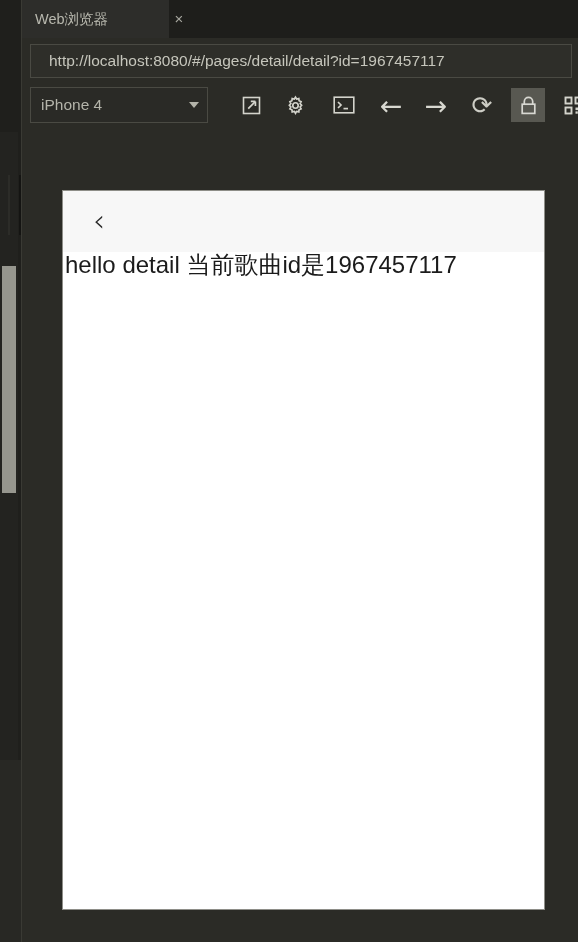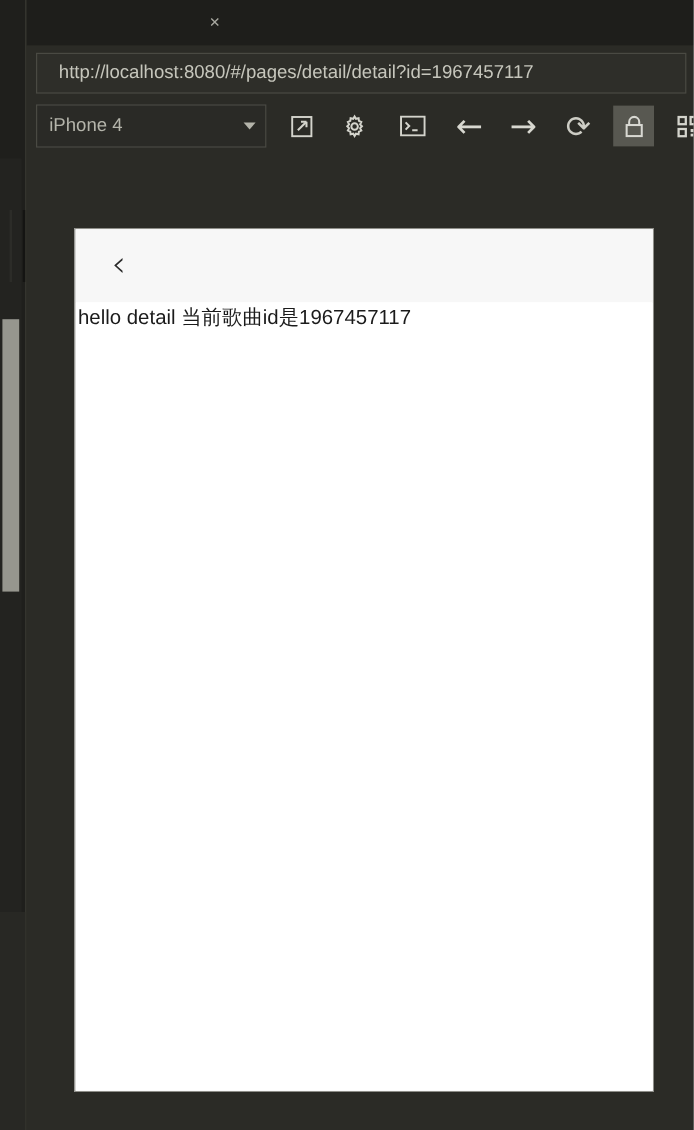--- a/index.html
+++ b/index.html
@@ -129,21 +129,21 @@
 
   
   #toolbar {
     position: absolute;
     left: 8px; top: 48px;
     width: 542px; height: 40px;
   }
   #device-select {
     position: absolute;
     left: 0; top: 1px;
-    width: 192px; height: 36px;
+    width: 178px; height: 36px;
     background: #2a2a26;
     border: 1px solid #4a4a43;
     display: flex;
     align-items: center;
     padding: 0 8px 0 10px;
     cursor: pointer;
     gap: 48px;
   }
   #device-label {
     color: #b4b4aa;
@@ -223,40 +223,43 @@
   }
   #phone-content {
     position: absolute;
     left: 0; top: 61px;
     width: 481px; height: 657px;
     background: #ffffff;
     padding: 0;
   }
   #content-text {
     color: #1b1b1b;
-    font-size: 17px;
+    font-size: 24px;
     line-height: 26px;
     padding: 0 2px;
     white-space: nowrap;
     font-family: "Liberation Sans", "DejaVu Sans", sans-serif;
   }
 </style>
 </head>
 <body>
 
 <div id="left-gutter"></div>
 <div id="gutter-divider"></div>
 <div id="gutter-bottom-box"></div>
 <div id="scrollbar-track">
   <div id="scrollbar-thumb"></div>
 </div>
 <div id="scrollbar-thumb-line"></div>
 <div id="scrollbar-mark"></div>
 
 <div id="tab-bar">
+  <div id="tab-active">
+    <span id="tab-label">Web浏览器</span>
+  </div>
   <div id="tab-close">×</div>
 </div>
 
 <div id="browser-panel">
 
   <div id="url-bar" title="http://localhost:8080/#/pages/detail/detail?id=1967457117">
     <span id="url-text">http://localhost:8080/#/pages/detail/detail?id=1967457117</span>
   </div>
 
   <div id="toolbar">

